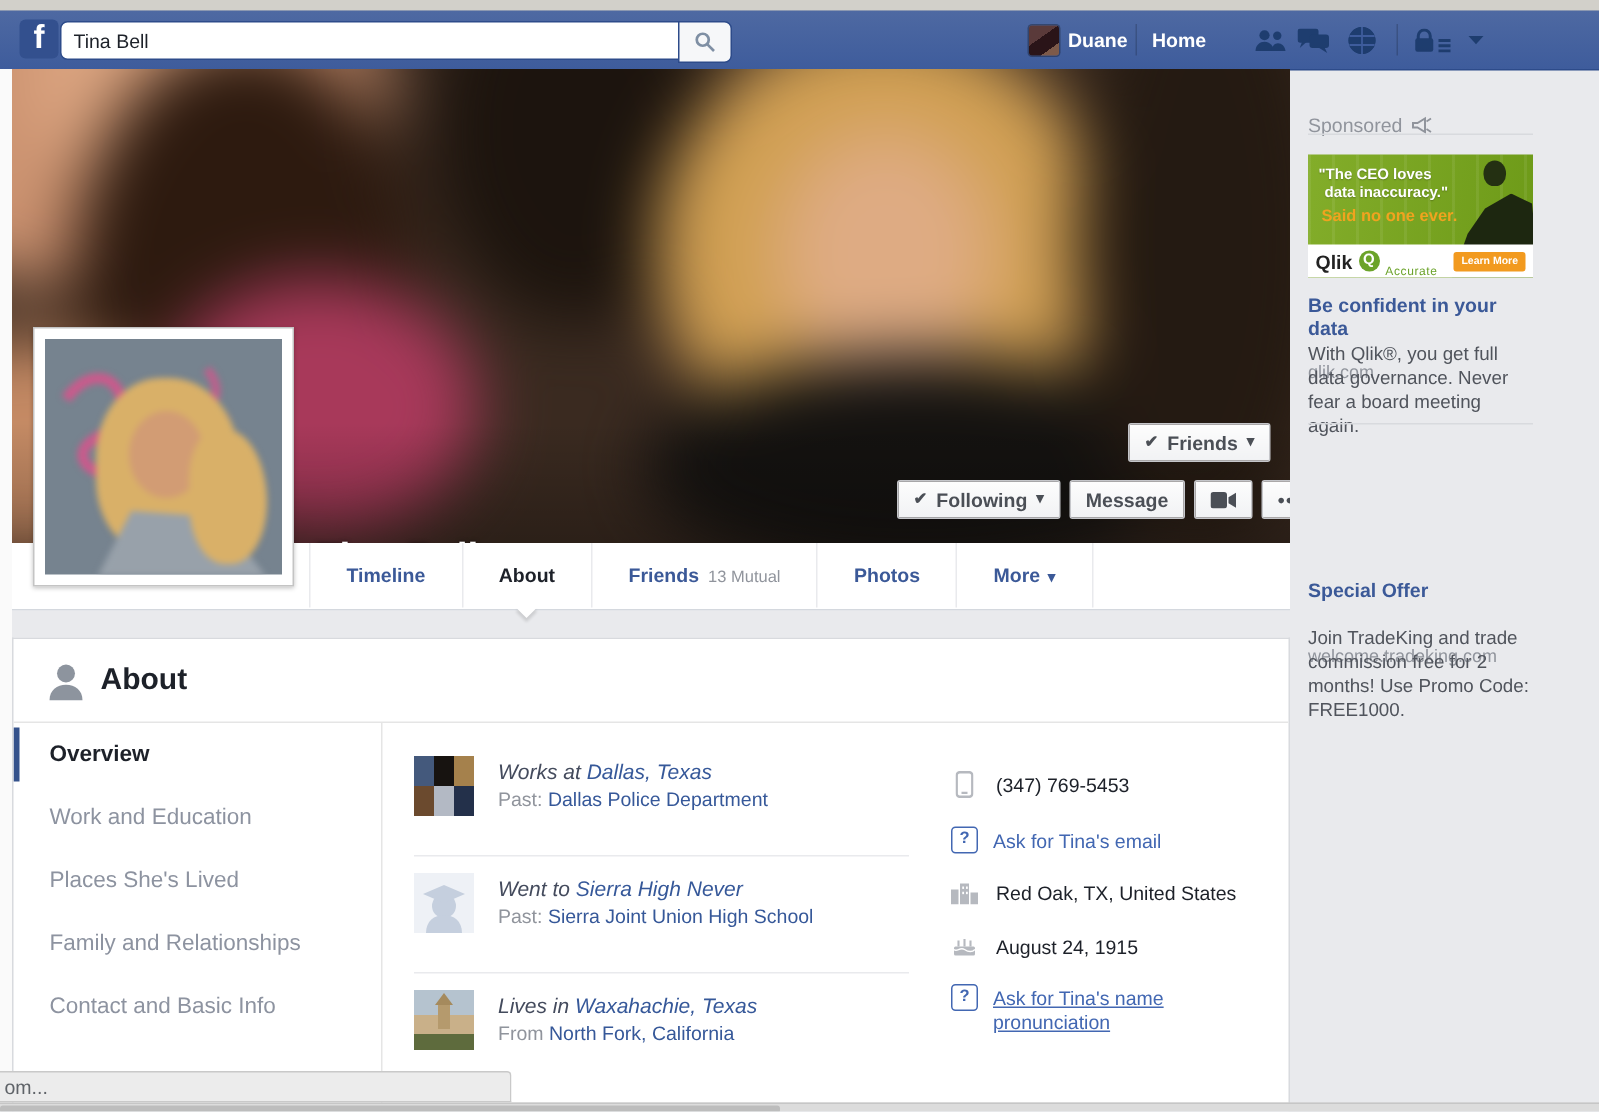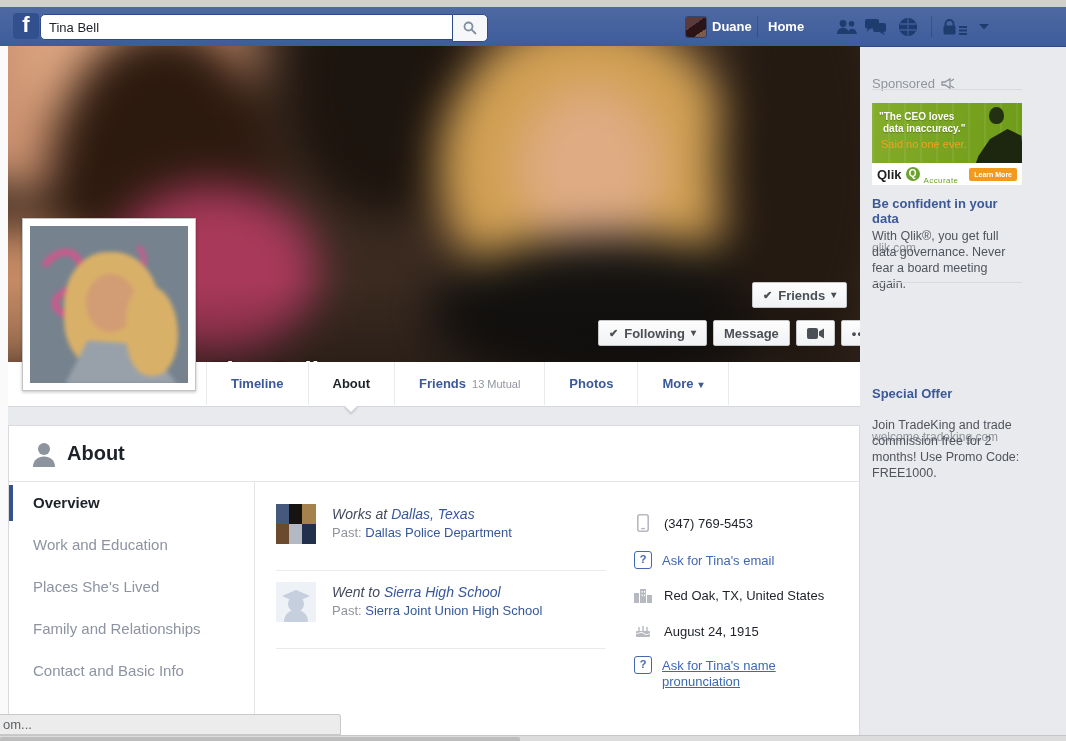--- a/index.html
+++ b/index.html
@@ -88,21 +88,21 @@
 
   
   #sponsored-row{left:872px;top:76px;width:150px;display:flex;align-items:center;color:#90949c;font-size:13px;}
   #sponsored-row .mega{margin-left:6px;}
   .rail-div{left:872px;width:150px;height:1px;background:#d8dade;}
 
   #ad1-img{left:872px;top:103px;width:150px;height:82px;background:linear-gradient(100deg,#83ad2a,#6d9a18);overflow:hidden;cursor:pointer;}
   #ad1-img .chartlines{position:absolute;inset:0;background:repeating-linear-gradient(90deg,rgba(255,255,255,.07) 0 2px,transparent 2px 16px);}
   #ad1-l1,#ad1-l2{position:absolute;left:7px;color:#fff;font-size:10px;font-weight:bold;text-shadow:0 1px 1px rgba(0,0,0,.25);}
   #ad1-l1{top:8px;} #ad1-l2{top:20px;left:11px;}
-  #ad1-l3{position:absolute;left:9px;top:35px;color:#f0a31f;font-size:11px;font-weight:normal;}
+  #ad1-l3{position:absolute;left:9px;top:35px;color:#f0a31f;font-size:11px;font-weight:bold;}
   #ad1-man-body{position:absolute;right:-4px;bottom:0;width:58px;height:56px;background:#1d2710;
                 clip-path:polygon(38% 18%,68% 0,92% 12%,100% 100%,0 100%,18% 48%);}
   #ad1-man-head{position:absolute;right:18px;top:4px;width:15px;height:17px;border-radius:50% 50% 45% 45%;background:#243012;}
   #ad1-strip{position:absolute;left:0;bottom:0;width:150px;height:22px;background:#fff;display:flex;align-items:center;padding:0 5px;box-sizing:border-box;gap:4px;}
   #qlik-word{font-size:13px;font-weight:bold;color:#222;}
   #qlik-q{width:14px;height:14px;border-radius:50%;background:#6ba32a;color:#fff;font-size:10px;font-weight:bold;text-align:center;line-height:14px;}
   #qlik-acc{font-size:8px;color:#6ba32a;letter-spacing:.4px;margin-top:12px;}
   #qlik-btn{margin-left:auto;background:#f29a1f;color:#fff;font-size:7px;font-weight:bold;border-radius:2px;padding:3px 5px;cursor:pointer;}
 
   .ad-title{left:872px;width:150px;font-size:13px;font-weight:bold;color:#3b5998;cursor:pointer;}
@@ -296,26 +296,36 @@
     <div class="ov-item" style="left:267px;top:156px;">
       <div class="ov-thumb" style="background:#eef1f6;position:relative;">
         <svg width="40" height="40" viewBox="0 0 40 40">
             <circle cx="20" cy="22" r="8" fill="#c5cfde"></circle>
             <path d="M8 40c0-8 5.5-12 12-12s12 4 12 12z" fill="#c5cfde"></path>
             <path d="M6 14l14-6 14 6-14 6z" fill="#c5cfde"></path>
             <rect x="18.5" y="12" width="3" height="8" fill="#c5cfde"></rect>
           </svg>
       </div>
       <div class="ov-text">
-        <div class="ov-line1"><span>Went to</span> <span class="lnk">Sierra High School</span></div>
+        <div class="ov-line1"><span>Went to</span> <span class="lnk">Sierra High Never</span></div>
         <div class="ov-line2"><span>Past:</span> <span class="lnk">Sierra Joint Union High School</span></div>
       </div>
     </div>
     <div class="ov-div" style="top:222px;"></div>
 
+    <div class="ov-item" style="left:267px;top:234px;">
+      <div class="ov-thumb" style="background:linear-gradient(#b5c3cf 0 42%,#c9b089 42% 74%,#5e6b3d 74% 100%);position:relative;">
+        <div style="position:absolute;left:16px;top:8px;width:8px;height:18px;background:#b59a6d;"></div>
+        <div style="position:absolute;left:14px;top:2px;width:12px;height:8px;background:#a58a5d;clip-path:polygon(50% 0,100% 100%,0 100%);"></div>
+      </div>
+      <div class="ov-text">
+        <div class="ov-line1"><span>Lives in</span> <span class="lnk">Waxahachie, Texas</span></div>
+        <div class="ov-line2"><span>From</span> <span class="lnk">North Fork, California</span></div>
+      </div>
+    </div>
 
     <div class="ct-row" style="top:88px;">
       <div class="ct-ic">
         <svg width="12" height="18" viewBox="0 0 12 18">
             <rect x="0.8" y="0.8" width="10.4" height="16.4" rx="2" fill="none" stroke="#b6b9bf" stroke-width="1.6"></rect>
             <line x1="4" y1="14.6" x2="8" y2="14.6" stroke="#b6b9bf" stroke-width="1.4"></line>
           </svg>
       </div>
       <div class="ct-text">(347) 769-5453</div>
     </div>

